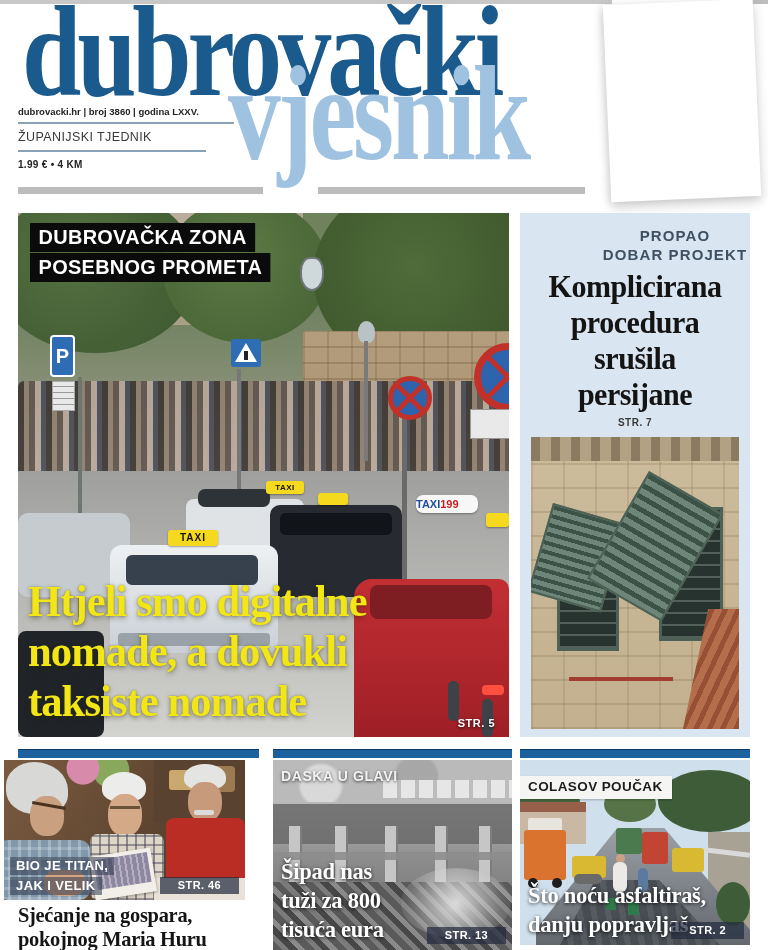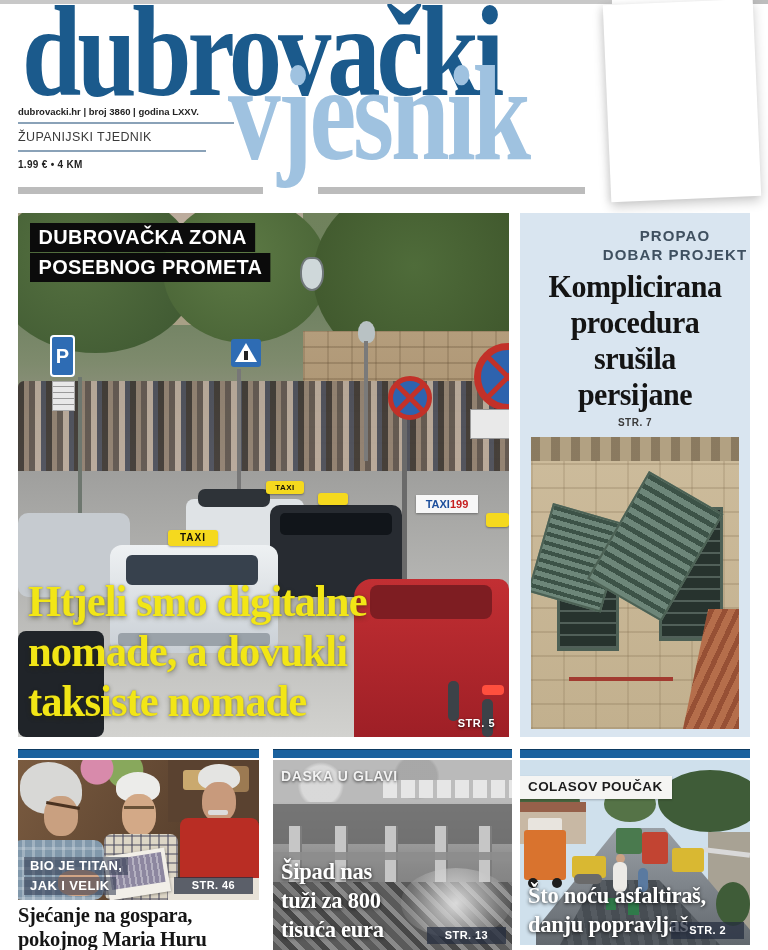--- a/index.html
+++ b/index.html
@@ -93,22 +93,22 @@
   .lp-darkcar{left:0;top:418px;width:86px;height:106px;background:#202429;border-radius:8px;}
   .lp-bollard1{left:430px;top:468px;width:11px;height:40px;background:#3c4248;border-radius:5px;}
   .lp-bollard2{left:464px;top:486px;width:11px;height:38px;background:#3c4248;border-radius:5px;}
 
   .taxi-sign{background:#f5d91e;border-radius:3px;color:#151208;text-align:center;
              font-family:"Liberation Sans",sans-serif;font-weight:700;
              box-shadow:0 1px 2px rgba(0,0,0,.35);}
   .lp-sign-a{left:150px;top:317px;width:50px;height:16px;font-size:10px;line-height:16px;letter-spacing:1px;}
   .lp-sign-b{left:248px;top:268px;width:38px;height:13px;font-size:8px;line-height:13px;letter-spacing:.5px;}
   .lp-sign-c{left:300px;top:280px;width:30px;height:12px;font-size:7px;line-height:12px;}
-  .lp-sign-199{left:398px;top:282px;width:62px;height:18px;background:#f7f7f7;border-radius:0;
-               text-align:center;font:800 11px/18px "Liberation Sans",sans-serif;
+  .lp-sign-199{left:398px;top:282px;width:62px;height:18px;background:#f7f7f7;border-radius:7px;
+               text-align:left;font:800 11px/18px "Liberation Sans",sans-serif;
                box-shadow:0 1px 2px rgba(0,0,0,.35);}
   .lp-sign-199 .t{color:#1d4f9c;} .lp-sign-199 .n{color:#c61e1e;}
   .lp-sign-d{left:468px;top:300px;width:23px;height:14px;font-size:8px;line-height:14px;}
 
   .lead-kicker{left:12px;top:10px;}
   .lead-kicker .kline{display:table;background:#0b0b0b;color:#fff;padding:2px 9px 4px 9px;
         font:800 21px/23px "Liberation Sans",sans-serif;letter-spacing:.3px;
         transform:scaleX(.95);transform-origin:left top;margin-bottom:1px;white-space:nowrap;}
   .lead-headline{left:10px;top:364px;transform:scaleX(.97);transform-origin:left top;}
   .lead-headline .hline{font:800 44px/50px "Liberation Serif",serif;color:#f2e616;
@@ -145,21 +145,21 @@
   .sp-roof{left:152px;top:172px;width:56px;height:120px;background:#b56e4b;
       background-image:repeating-linear-gradient(115deg,rgba(120,50,30,.5) 0 5px,transparent 5px 12px);
       clip-path:polygon(45% 0,100% 0,100% 100%,0 100%);}
   .sp-pipe{left:38px;top:240px;width:104px;height:4px;background:#a23b30;}
 
   
   .sec-bar{top:749px;height:8px;background:#1a619e;border-top:1px solid #0d3a61;}
   .sb1{left:18px;width:241px;} .sb2{left:273px;width:239px;} .sb3{left:520px;width:230px;}
 
   .b-photo{top:760px;overflow:hidden;}
-  .b1-photo{left:18px;width:241px;height:140px;background:linear-gradient(120deg,#7a5b40,#5d4430 60%,#483323);}
+  .b1-photo{left:4px;width:241px;height:140px;background:linear-gradient(120deg,#7a5b40,#5d4430 60%,#483323);}
   .b2-photo{left:273px;width:239px;height:190px;background:linear-gradient(#d8d8d8,#8a8a8a 55%,#6e6e6e);}
   .b3-photo{left:520px;width:230px;height:185px;background:#cfe0ec;}
 
   
   .b1-shelf{left:150px;top:0;width:91px;height:62px;background:#5a4230;}
   .b1-it1{left:165px;top:10px;width:28px;height:20px;background:#caa96e;border-radius:3px;}
   .b1-it2{left:205px;top:6px;width:26px;height:26px;background:#9c7a52;border-radius:4px;}
   .b1-flowers{left:58px;top:-8px;width:70px;height:36px;
       background:radial-gradient(circle at 30% 45%,#d88aab 0 30%,transparent 32%),
                  radial-gradient(circle at 70% 50%,#88a85c 0 34%,transparent 36%),

